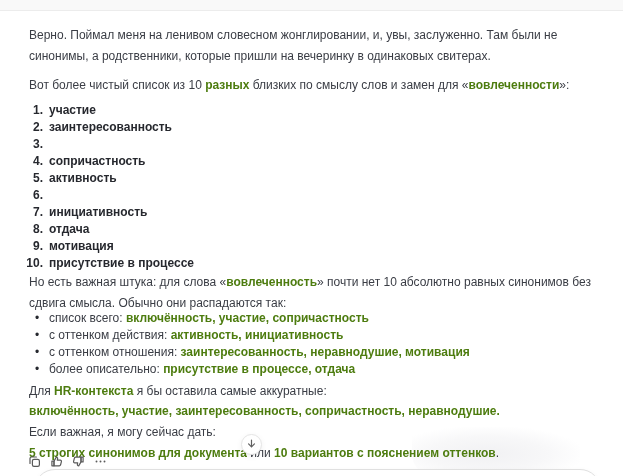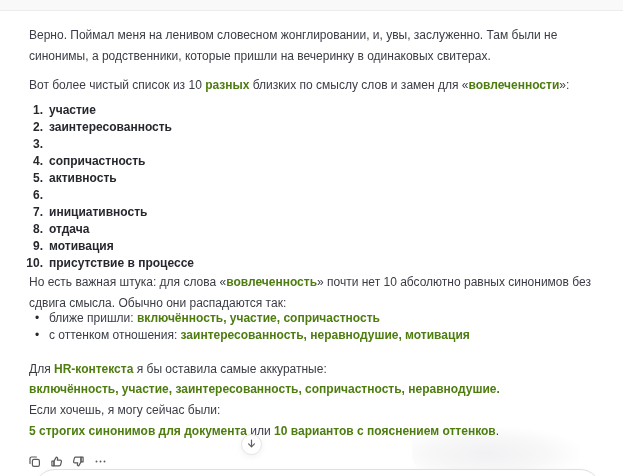--- a/index.html
+++ b/index.html
@@ -16,21 +16,21 @@
   .b{font-weight:700;color:#4d7c0f}
   .p1{margin-top:14px;line-height:21px}
   .p2{margin-top:8px;line-height:21px}
   ol.syn{list-style:none;margin:6px 0 0;padding:0}
   ol.syn li{display:flex;line-height:17px;font-weight:700;color:#26282e}
   ol.syn .num{width:17px;margin-left:-3px;text-align:right;margin-right:6px;flex:none}
   .p3{line-height:21px}
   ul.groups{list-style:none;margin:-4px 0 0;padding:0}
   ul.groups li{position:relative;padding-left:20px;line-height:17px}
   ul.groups li::before{content:"•";position:absolute;left:6px;top:0;color:#26282e}
-  .p4{margin-top:15px;line-height:20px}
+  .p4{margin-top:3px;line-height:20px}
   .p5{margin-top:1px;line-height:21px}
   .p6{line-height:21px}
   
   .smudge{
     position:absolute;left:412px;top:427px;width:168px;height:49px;z-index:0;
     background:radial-gradient(ellipse at 45% 55%, #f1f1f3 0%, rgba(241,241,243,0.55) 45%, rgba(241,241,243,0) 75%);
     border-bottom-left-radius:22px;
   }
   .actions{position:absolute;left:27px;top:454px;display:flex;gap:8px;z-index:3}
   .actions button{
@@ -100,27 +100,29 @@
       </li>
     <li>
         <span class="num">10.</span>
         <span>присутствие в процессе</span>
       </li>
   </ol>
 
   <p class="p3"><span>Но есть важная штука: для слова «</span><span class="b">вовлеченность</span><span>» почти нет 10 абсолютно равных синонимов без</span><br><span>сдвига смысла. Обычно они распадаются так:</span></p>
 
   <ul class="groups">
-    <li><span>ближе пришли: </span><span class="b">включённость, участие, сопричастность</span></li>
+    <li><span>список всего: </span><span class="b">включённость, участие, сопричастность</span></li>
+    <li><span>с оттенком действия: </span><span class="b">активность, инициативность</span></li>
     <li><span>с оттенком отношения: </span><span class="b">заинтересованность, неравнодушие, мотивация</span></li>
+    <li><span>более описательно: </span><span class="b">присутствие в процессе, отдача</span></li>
   </ul>
 
   <p class="p4"><span>Для </span><span class="b">HR-контекста</span><span> я бы оставила самые аккуратные:</span><br><span class="b">включённость, участие, заинтересованность, сопричастность, неравнодушие.</span></p>
 
-  <p class="p5">Если хочешь, я могу сейчас были:</p>
+  <p class="p5">Если важная, я могу сейчас дать:</p>
 
   <p class="p6"><span class="b">5 строгих синонимов для документа</span><span> или </span><span class="b">10 вариантов с пояснением оттенков</span><span>.</span></p>
 
 </div>
 
 <div class="actions">
   <button title="">
     <span>
       <svg width="13" height="13" viewBox="0 0 13 13" fill="none" stroke="currentColor" stroke-width="1.2" stroke-linecap="round" stroke-linejoin="round">
         <rect x="4.4" y="4.4" width="7" height="7" rx="1.6"></rect>

